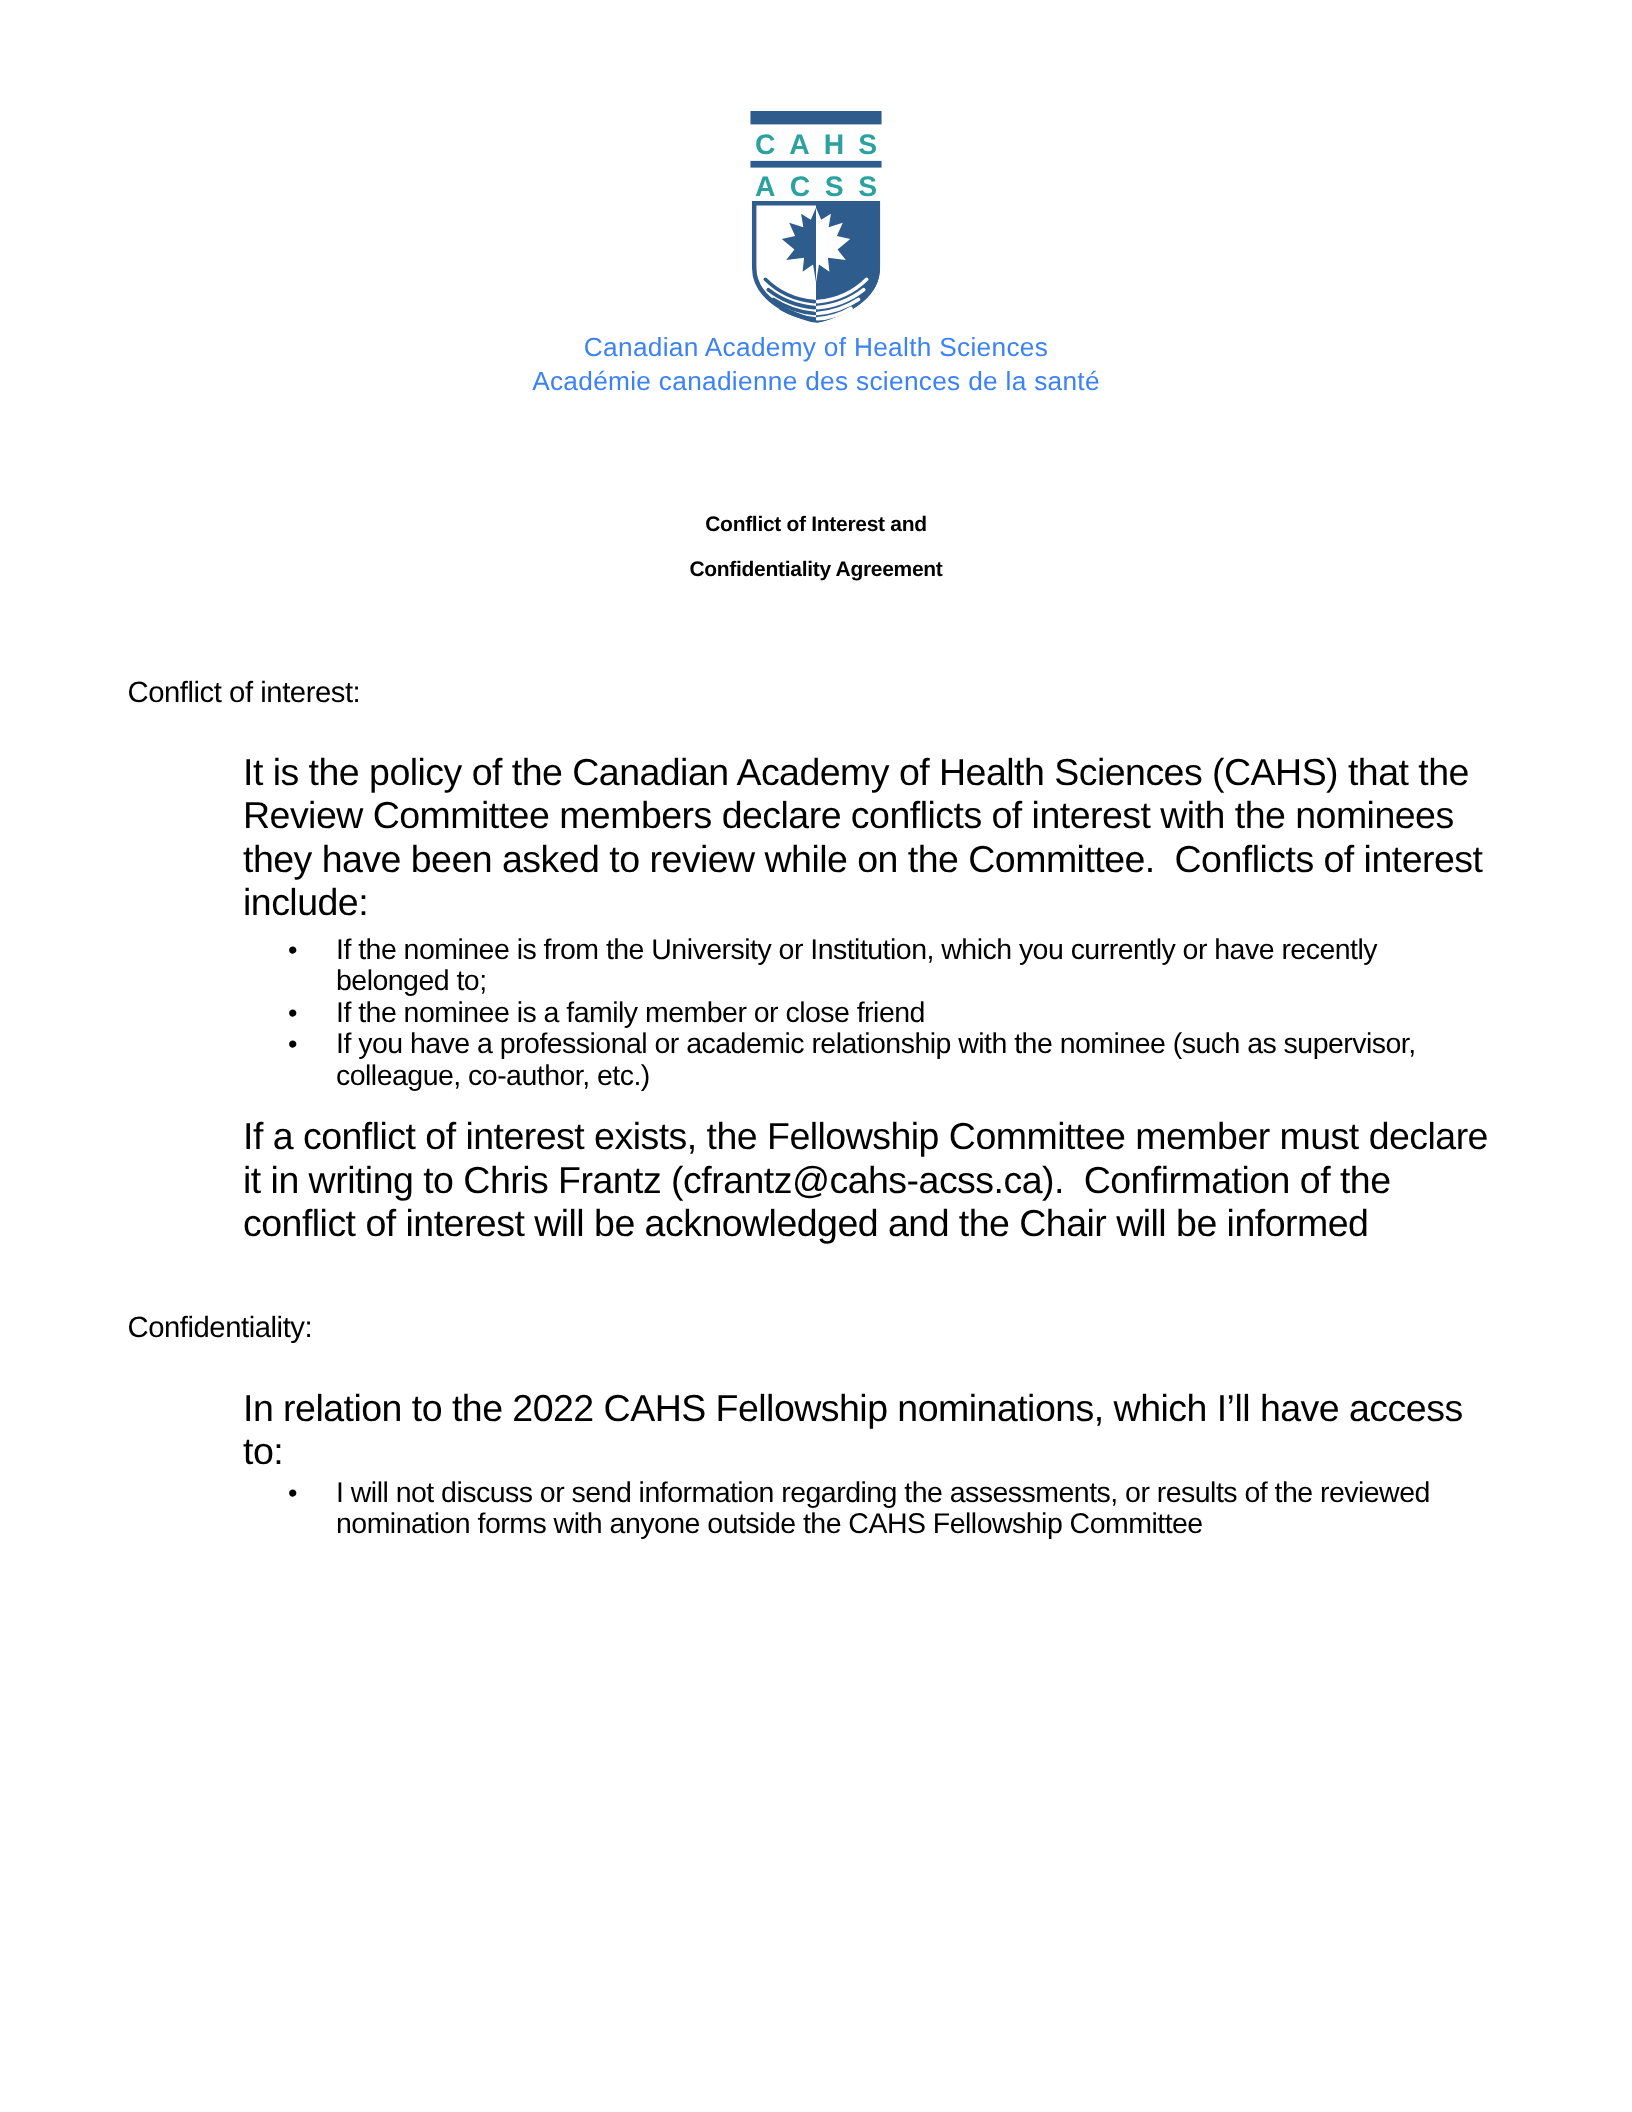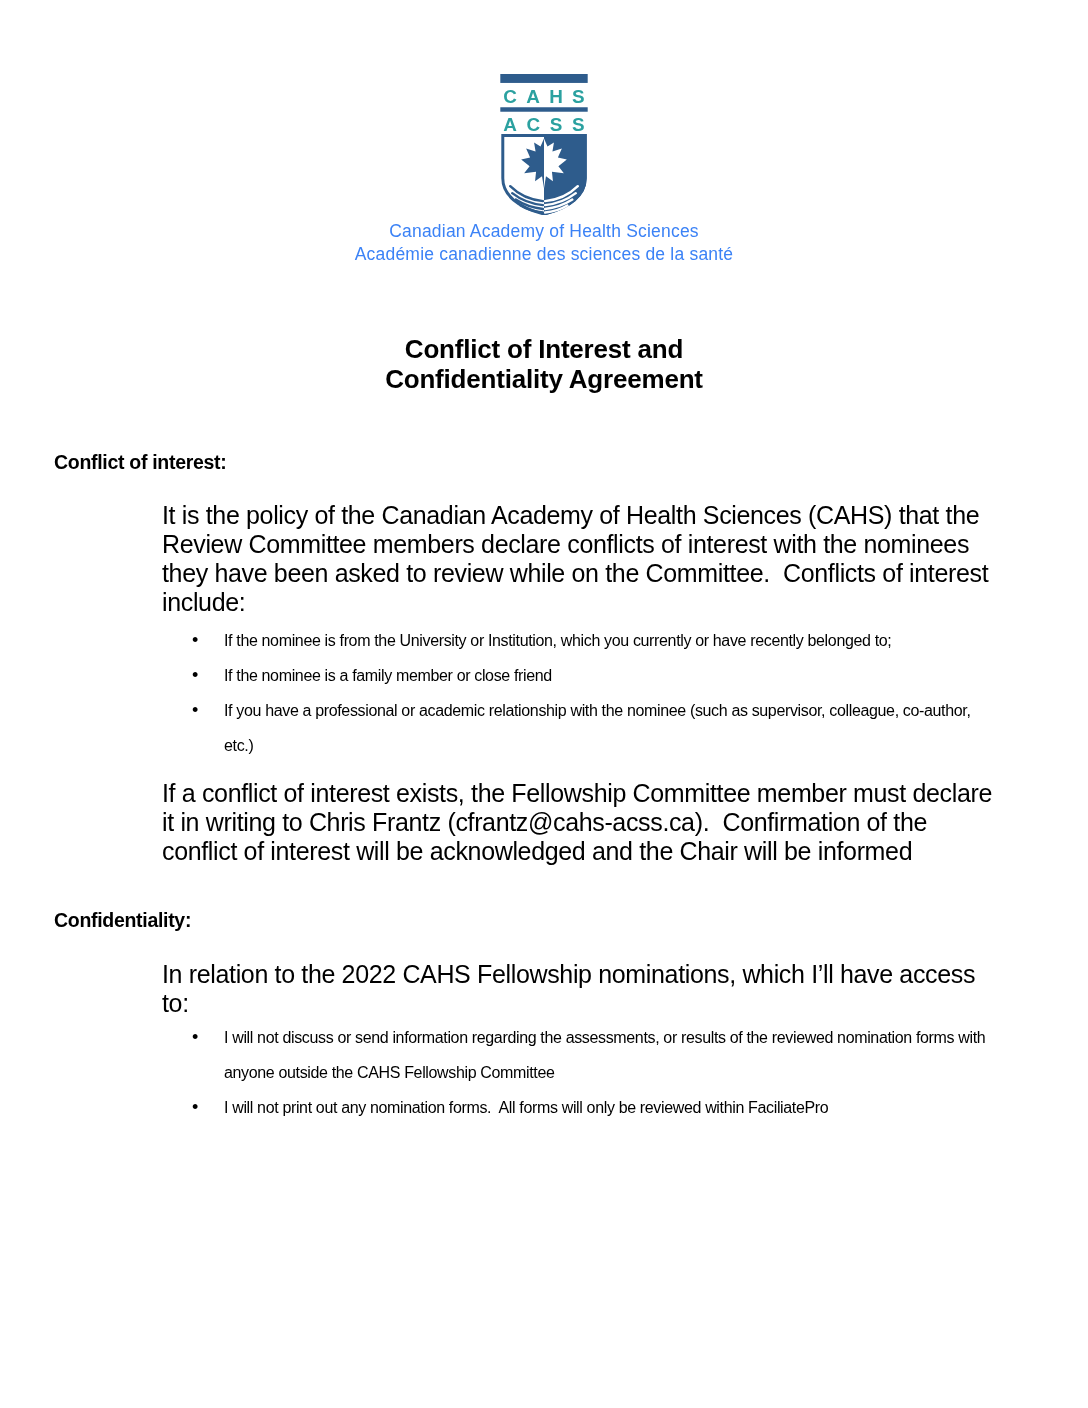--- a/index.html
+++ b/index.html
@@ -27,54 +27,54 @@
     line-height:23px;
     letter-spacing:0.2px;
     color:#3b82f6;
   }
 
   
   .doc-title {
     margin:68px 0 0 0;
     text-align:center;
     font-weight:bold;
-    font-size:26px;
+    font-size:14px;
     line-height:30px;
     letter-spacing:-0.2px;
   }
   .doc-title span { display:block; }
 
   
   .sec-heading {
-    margin:56px 0 0 54px;
+    margin:56px 0 0 85px;
     font-size:19.5px;
     line-height:24px;
-    font-weight:bold;
+    font-weight:normal;
     letter-spacing:-0.3px;
   }
   .sec-heading.second { margin-top:42px; }
 
   .body-text {
     margin:27px 0 0 162px;
     width:845px;
     font-size:25px;
     line-height:29px;
     letter-spacing:-0.35px;
     white-space:pre-wrap;
   }
   .body-text.outro { margin-top:16px; }
   .body-text.intro2 { margin-top:28px; }
 
   .bullets {
     list-style:none;
     margin:6px 0 0 190px;
     padding:0;
     width:800px;
-    font-size:16px;
-    line-height:35px;
+    font-size:19px;
+    line-height:21px;
     letter-spacing:-0.35px;
   }
   .bullets li {
     position:relative;
     padding-left:34px;
     white-space:pre-wrap;
   }
   .bullets li::before {
     content:"\2022";
     position:absolute;
@@ -159,17 +159,16 @@
     <p class="body-text outro">If a conflict of interest exists, the Fellowship Committee member must declare it in writing to Chris Frantz (cfrantz@cahs-acss.ca).  Confirmation of the conflict of interest will be acknowledged and the Chair will be informed</p>
   </section>
 
   <section>
     <h2 class="sec-heading second">Confidentiality:</h2>
 
     <p class="body-text intro2">In relation to the 2022 CAHS Fellowship nominations, which I’ll have access to:</p>
 
     <ul class="bullets second">
       <li>I will not discuss or send information regarding the assessments, or results of the reviewed nomination forms with anyone outside the CAHS Fellowship Committee</li>
-      <li>I will not print out any nomination forms.  All forms will only be reviewed within FaciliatePro</li>
     </ul>
   </section>
 
 </div>
 
 </body></html>

